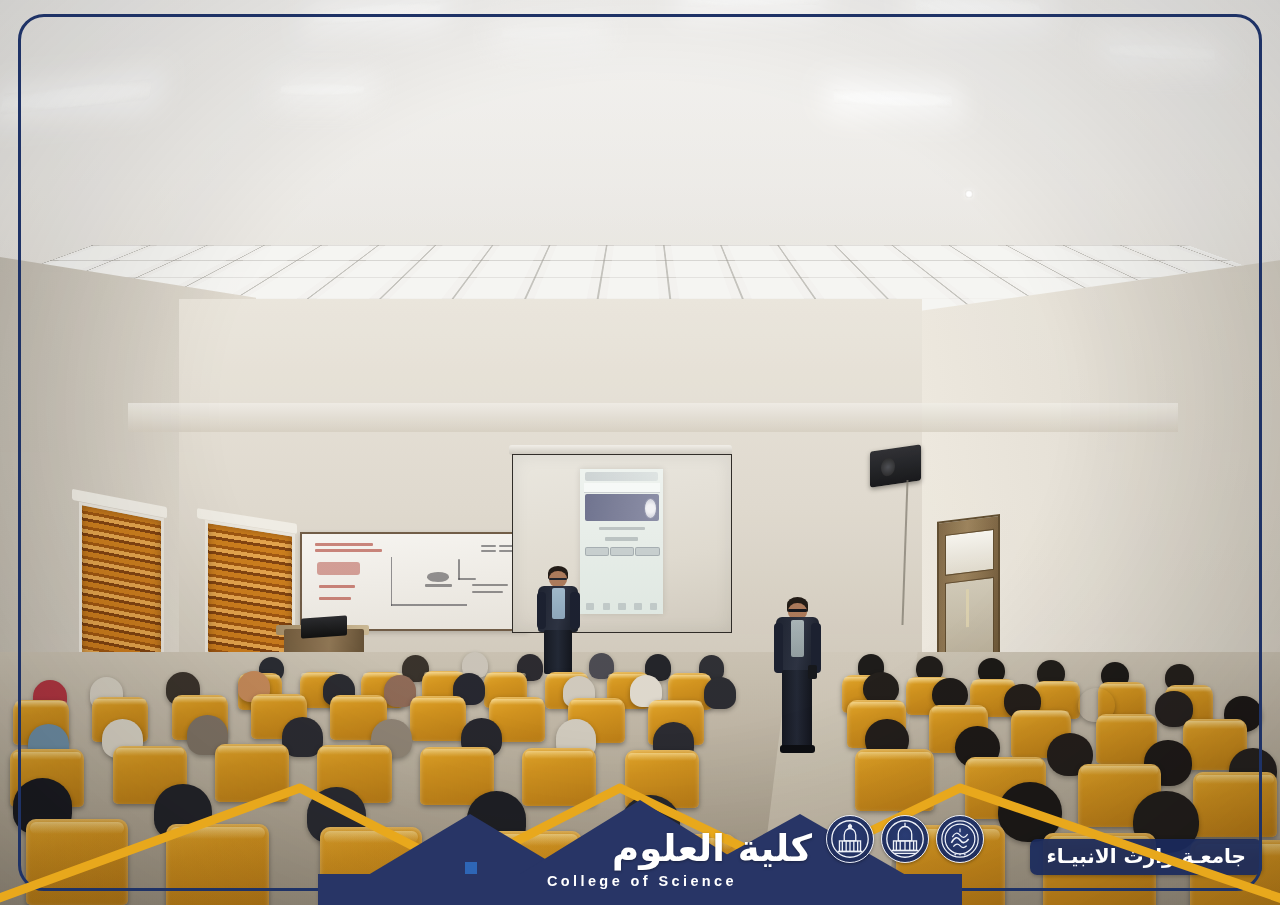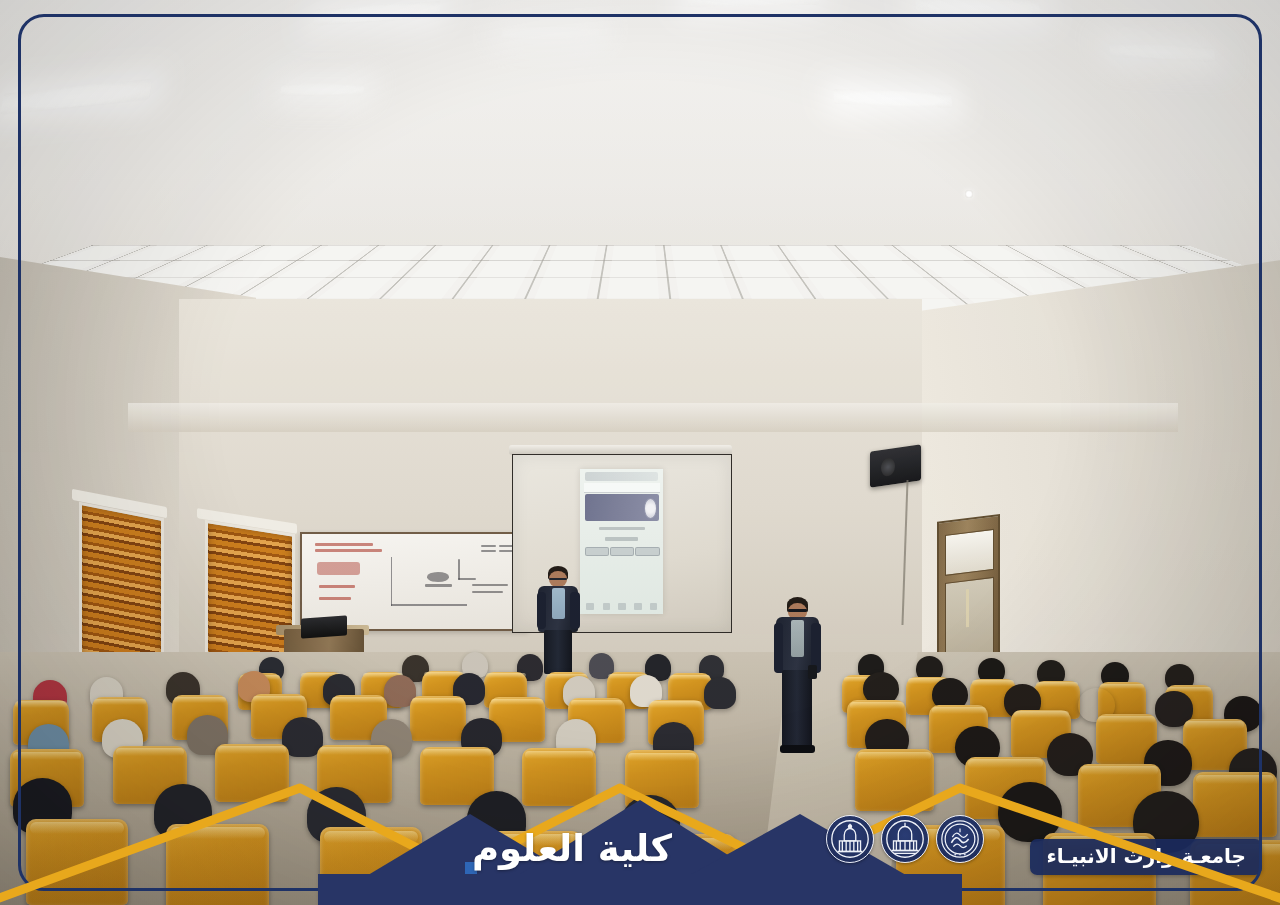--- a/index.html
+++ b/index.html
@@ -224,21 +224,21 @@
   
   .banner{position:absolute;left:0;bottom:0;width:100%;height:135px;z-index:45;}
   .banner svg{display:block;width:100%;height:100%;}
 
   .banner-txt{
     position:absolute;left:0;bottom:0;width:100%;height:135px;z-index:46;
     pointer-events:none;
   }
   .ar-title{
     position:absolute;left:472px;bottom:38px;width:340px;
-    text-align:left;color:#ffffff;font-size:37px;font-weight:bold;
+    text-align:right;color:#ffffff;font-size:37px;font-weight:bold;
     font-family:"DejaVu Sans","Liberation Sans",sans-serif;
     letter-spacing:.5px;direction:rtl;line-height:1;
     text-shadow:0 1px 3px rgba(0,0,0,.35);
   }
   .en-title{
     position:absolute;left:472px;bottom:16px;width:340px;
     text-align:center;color:#ffffff;font-size:14.5px;font-weight:bold;
     letter-spacing:3.4px;font-family:"Liberation Sans",sans-serif;
   }
   .uni-pill{
@@ -500,20 +500,21 @@
       <path d="M 470 135 L 640 30 L 808 135 Z" fill="#283566"></path>
       <path d="M 636 135 L 800 44 L 958 135 Z" fill="#283566"></path>
       <rect x="318" y="104" width="644" height="31" fill="#283566"></rect>
 
       <rect x="465" y="92" width="12" height="12" fill="#2f6fc4" opacity=".85"></rect>
     </svg>
   </div>
 
   <div class="banner-txt">
     <div class="ar-title">كلية العلوم</div>
+    <div class="en-title">College of Science</div>
   </div>
 
   <div class="uni-pill">جامعـة وارث الانبيـاء</div>
 
   <div class="logos">
     <div class="logo">
       <svg viewBox="0 0 48 48" aria-hidden="true">
         <g fill="none" stroke="#eef1f8" stroke-width="1.4">
           <circle cx="24" cy="24" r="19"></circle>
           <path d="M24 8 L24 12"></path>

